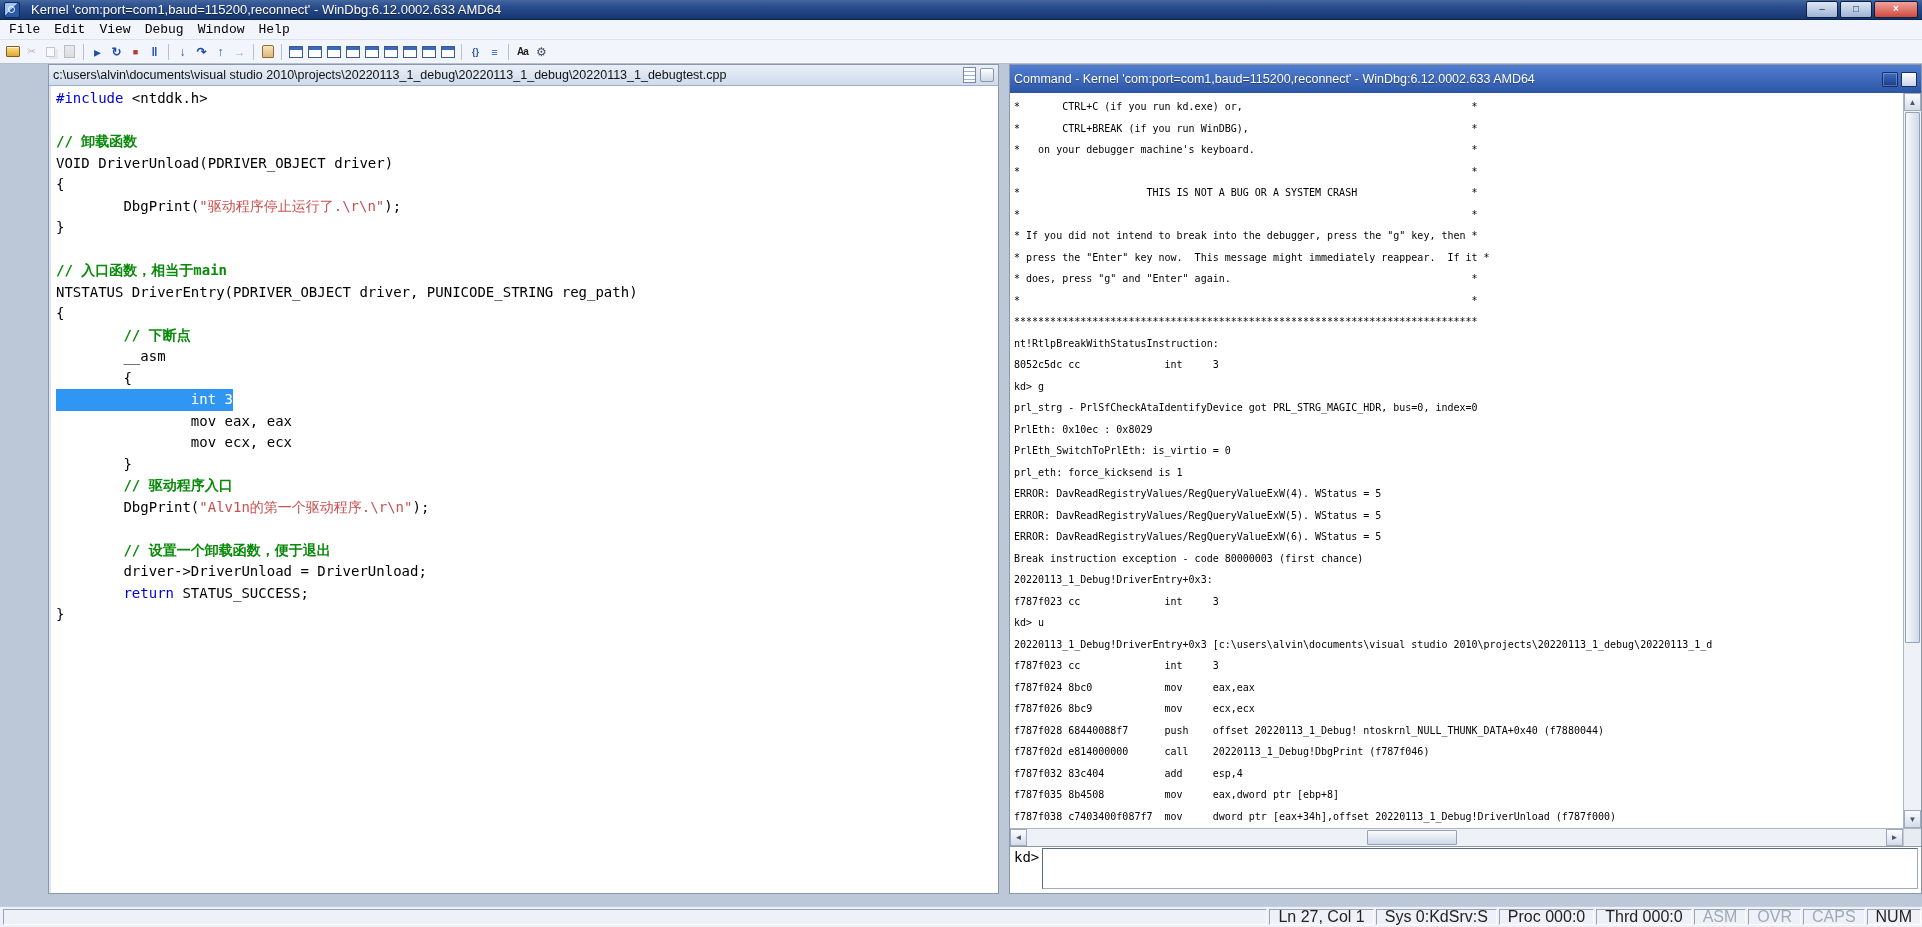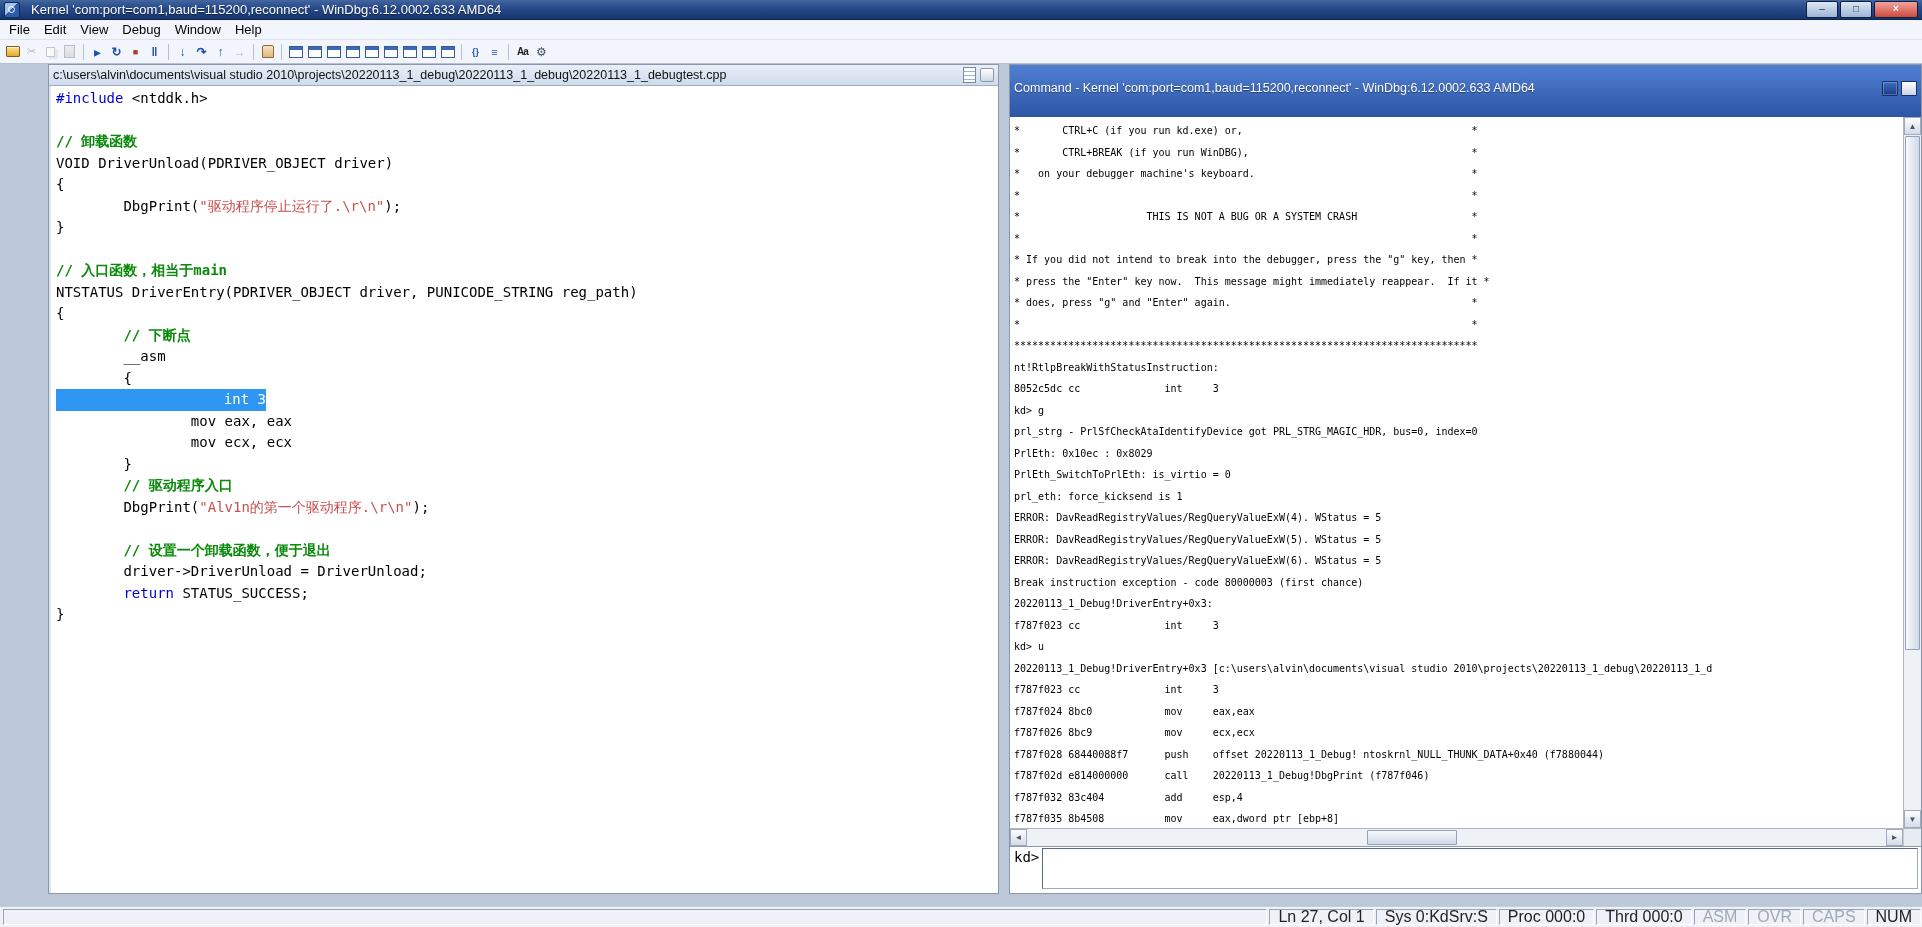--- a/index.html
+++ b/index.html
@@ -10,21 +10,21 @@
   .titlebar{height:19px;background:linear-gradient(180deg,#44679f 0%,#2a4d8e 35%,#16366f 100%);display:flex;align-items:center;color:#fff;font-size:13px;padding:0 4px;gap:11px;border-bottom:1px solid #0a2550;flex:0 0 auto;}
   .app-icon{width:14px;height:14px;border-radius:2px;background:linear-gradient(135deg,#9fc2ee 0 45%,#2b5aa6 45%);border:1px solid #0d2a5c;position:relative;flex:0 0 auto;}
   .app-icon::after{content:"";position:absolute;left:3px;top:3px;width:5px;height:5px;border:1px solid #fff;border-radius:50%;}
   .title-text{white-space:nowrap;overflow:hidden;text-shadow:0 1px 1px #0008;}
   .win-btns{margin-left:auto;display:flex;gap:2px;}
   .win-btn{width:30px;height:15px;border:1px solid #0a1f44;border-radius:2px;background:linear-gradient(#dde7f4,#9fb4d4);color:#1a2b4a;font-size:10px;line-height:13px;text-align:center;}
   .win-btn.close{background:linear-gradient(#f2a39b,#cf4a3f);color:#fff;width:42px;font-weight:bold;}
 
   
   .menubar{height:19px;background:#f2f5fb;display:flex;align-items:center;font-size:13px;color:#000;border-bottom:1px solid #dde3ec;padding-left:2px;flex:0 0 auto;}
-  .menu-item{padding:16px 7px;}
+  .menu-item{padding:16px 7px;font-family:Liberation Mono, monospace;}
 
   
   .toolbar{height:23px;background:#f2f5fb;border-bottom:1px solid #b7c0ce;display:flex;align-items:center;padding:0 4px;gap:2px;flex:0 0 auto;}
   .tb-sep{width:1px;height:16px;background:#b7c0ce;margin:0 3px;flex:0 0 auto;}
   .tbi{width:17px;height:16px;display:flex;align-items:center;justify-content:center;position:relative;flex:0 0 auto;}
   .tbi.off{opacity:.4;filter:grayscale(1);}
   .k-folder::before{content:"";width:12px;height:9px;background:linear-gradient(#ffe08d,#dfaa2f);border:1px solid #7c5f1d;border-radius:1px;box-shadow:inset 0 1px 0 rgba(255,255,255,.6);}
   .k-cut::before{content:"✂";font-size:11px;color:#5d6775;}
   .k-copy::before{content:"";width:7px;height:8px;background:#fff;border:1px solid #7a8596;box-shadow:3px 2px 0 0 #cfd6e0;}
   .k-paste::before{content:"";width:9px;height:11px;background:linear-gradient(#e9dcba,#cdb788);border:1px solid #7a6a45;}
@@ -48,33 +48,33 @@
 
   
   .source-pane{position:absolute;left:0;top:0;width:951px;bottom:12px;background:#fff;border:1px solid #8b98ab;display:flex;flex-direction:column;box-sizing:border-box;}
   .pane-header{height:20px;background:linear-gradient(180deg,#e9eff8,#cfdbeb);border-bottom:1px solid #9fb0c6;display:flex;align-items:center;font-size:12.5px;color:#111;padding:0 4px;gap:4px;flex:0 0 auto;}
   .pane-path{white-space:nowrap;overflow:hidden;flex:1;}
   .doc-icon{width:11px;height:14px;background:repeating-linear-gradient(180deg,#fff 0 3px,#9db3d6 3px 4px);border:1px solid #7b88a0;flex:0 0 auto;}
   .small-btn{width:12px;height:12px;background:linear-gradient(#fdfefe,#cfd8e6);border:1px solid #8a97ab;border-radius:2px;flex:0 0 auto;}
   .source-body{flex:1;overflow:hidden;font-family:"DejaVu Sans Mono","Liberation Mono",monospace;font-size:14px;line-height:21.5px;white-space:pre;padding:2px 0 0 5px;color:#000;border-left:2px solid #dfe6ef;}
   .sline{height:21.5px;}
   .stxt{display:inline-block;}
-  .stxt.hl{background:#3096f3;padding-left:33px;}
+  .stxt.hl{background:#3096f3;}
   .stxt.hl span{color:#fff !important;}
   .c-kw{color:#0000d8;}
   .c-com{color:#0a8a0a;font-weight:bold;}
   .c-str{color:#c75050;}
   .c-pl{color:#000;}
 
   
   .splitter{position:absolute;left:951px;top:0;bottom:0;width:10px;background:#bcc7d8;}
 
   
   .command-pane{position:absolute;left:961px;right:0;top:0;bottom:12px;background:#fff;border:1px solid #8b98ab;display:flex;flex-direction:column;box-sizing:border-box;}
-  .cmd-titlebar{height:20px;background:linear-gradient(180deg,#517fd2,#2c55a5);color:#fff;font-size:12.5px;display:flex;align-items:flex-start;padding:16px 4px;gap:3px;flex:0 0 auto;text-shadow:0 1px 1px #0006;}
+  .cmd-titlebar{height:20px;background:linear-gradient(180deg,#517fd2,#2c55a5);color:#fff;font-size:12.5px;display:flex;align-items:center;padding:4px 4px;gap:3px;flex:0 0 auto;text-shadow:0 1px 1px #0006;}
   .cmd-title-text{white-space:nowrap;overflow:hidden;flex:1;}
   .cmd-btn{width:14px;height:13px;border:1px solid #14306b;border-radius:1px;flex:0 0 auto;}
   .cmd-btn.dark{background:linear-gradient(#3e6cc4,#1b3c85);box-shadow:inset 0 0 0 1px rgba(255,255,255,.25);}
   .cmd-btn.light{background:linear-gradient(#fefeff,#c9d4e4);}
   .cmd-main{flex:1;display:flex;min-height:0;}
   .cmd-textcol{flex:1;overflow:hidden;position:relative;}
   .cmd-text{font-family:"DejaVu Sans Mono","Liberation Mono",monospace;font-size:10px;line-height:21.5px;white-space:pre;margin:0;padding:3px 0 0 4px;color:#000;}
   .v-scroll{width:17px;border-left:1px solid #aab6c6;background:#eef1f6;display:flex;flex-direction:column;flex:0 0 auto;}
   .sb-btn{height:16px;background:linear-gradient(#fdfdfe,#d3dce8);border:1px solid #9fabbd;color:#46536b;font-size:8px;display:flex;align-items:center;justify-content:center;flex:0 0 auto;}
   .v-thumb{margin:1px;height:72%;background:linear-gradient(90deg,#f8fafc,#cfd9e8);border:1px solid #93a2b8;border-radius:1px;flex:0 0 auto;}

